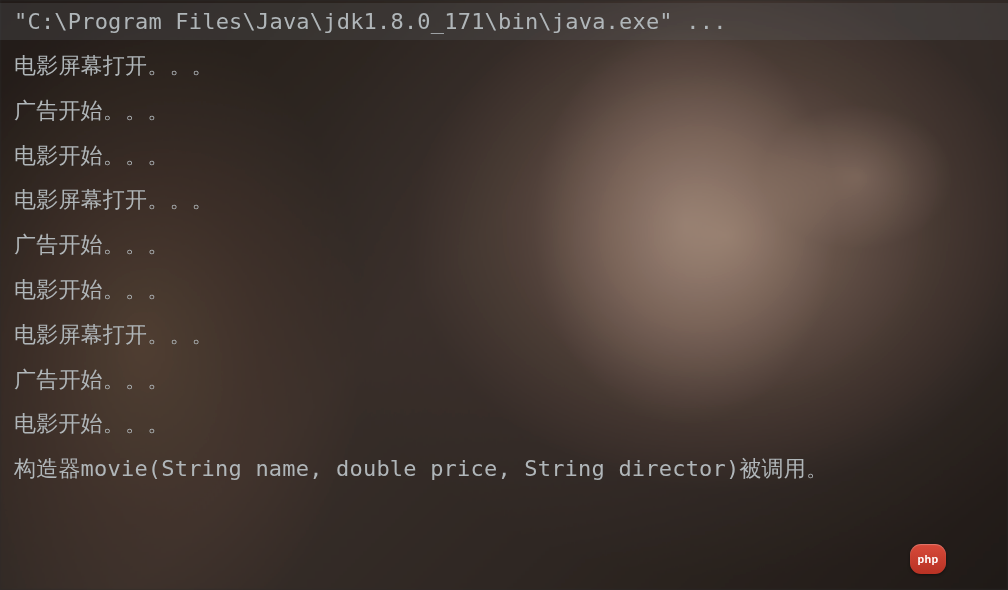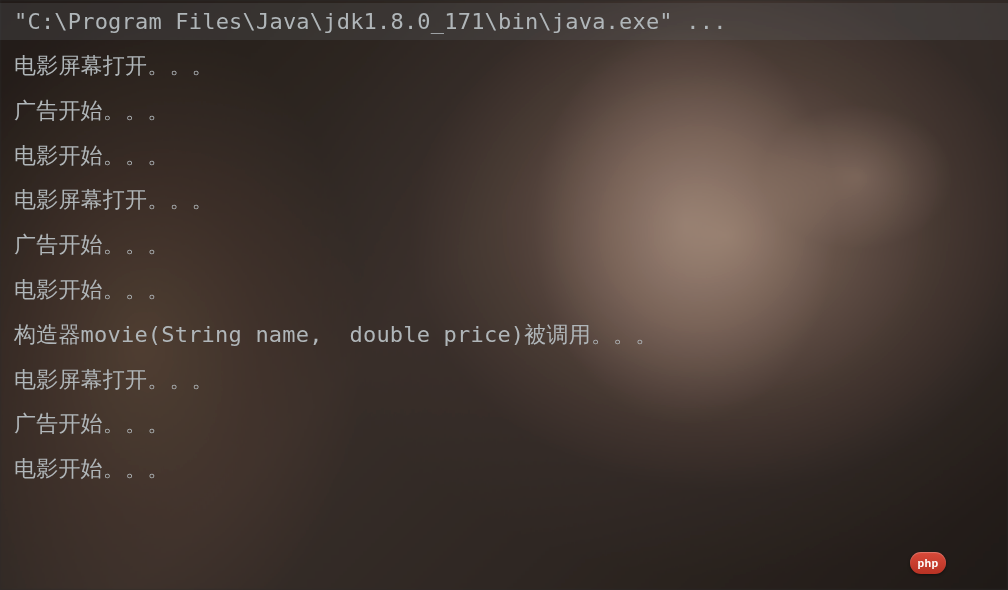--- a/index.html
+++ b/index.html
@@ -68,21 +68,21 @@
     padding-bottom: 1px;
     line-height: 34px;
     margin-bottom: 4px;
   }
   .badge {
     position: absolute;
     right: 62px;
     bottom: 16px;
     z-index: 5;
     width: 36px;
-    height: 22px;
+    height: 30px;
     background: linear-gradient(180deg, #d84a3a 0%, #b83224 100%);
     border-radius: 11px / 11px;
     box-shadow: 0 1px 3px rgba(0,0,0,0.5), inset 0 1px 1px rgba(255,255,255,0.25);
     display: flex;
     align-items: center;
     justify-content: center;
     margin-top: 36px;
   }
   .badge span {
     color: #ffffff;
@@ -98,21 +98,21 @@
 <div class="bg-image"></div>
 
 <div class="console">
   <div class="line cmd">"C:\Program Files\Java\jdk1.8.0_171\bin\java.exe" ...</div>
   <div class="line">电影屏幕打开。。。</div>
   <div class="line">广告开始。。。</div>
   <div class="line">电影开始。。。</div>
   <div class="line">电影屏幕打开。。。</div>
   <div class="line">广告开始。。。</div>
   <div class="line">电影开始。。。</div>
-  <div class="line">构造器movie(String name,  double price)被调用。。。</div>
   <div class="line">电影屏幕打开。。。</div>
   <div class="line">广告开始。。。</div>
   <div class="line">电影开始。。。</div>
+  <div class="line">构造器movie(String name, double price, String director)被调用。</div>
 </div>
 
 <div class="badge">
   <span>php</span>
 </div>
 
 </body></html>

